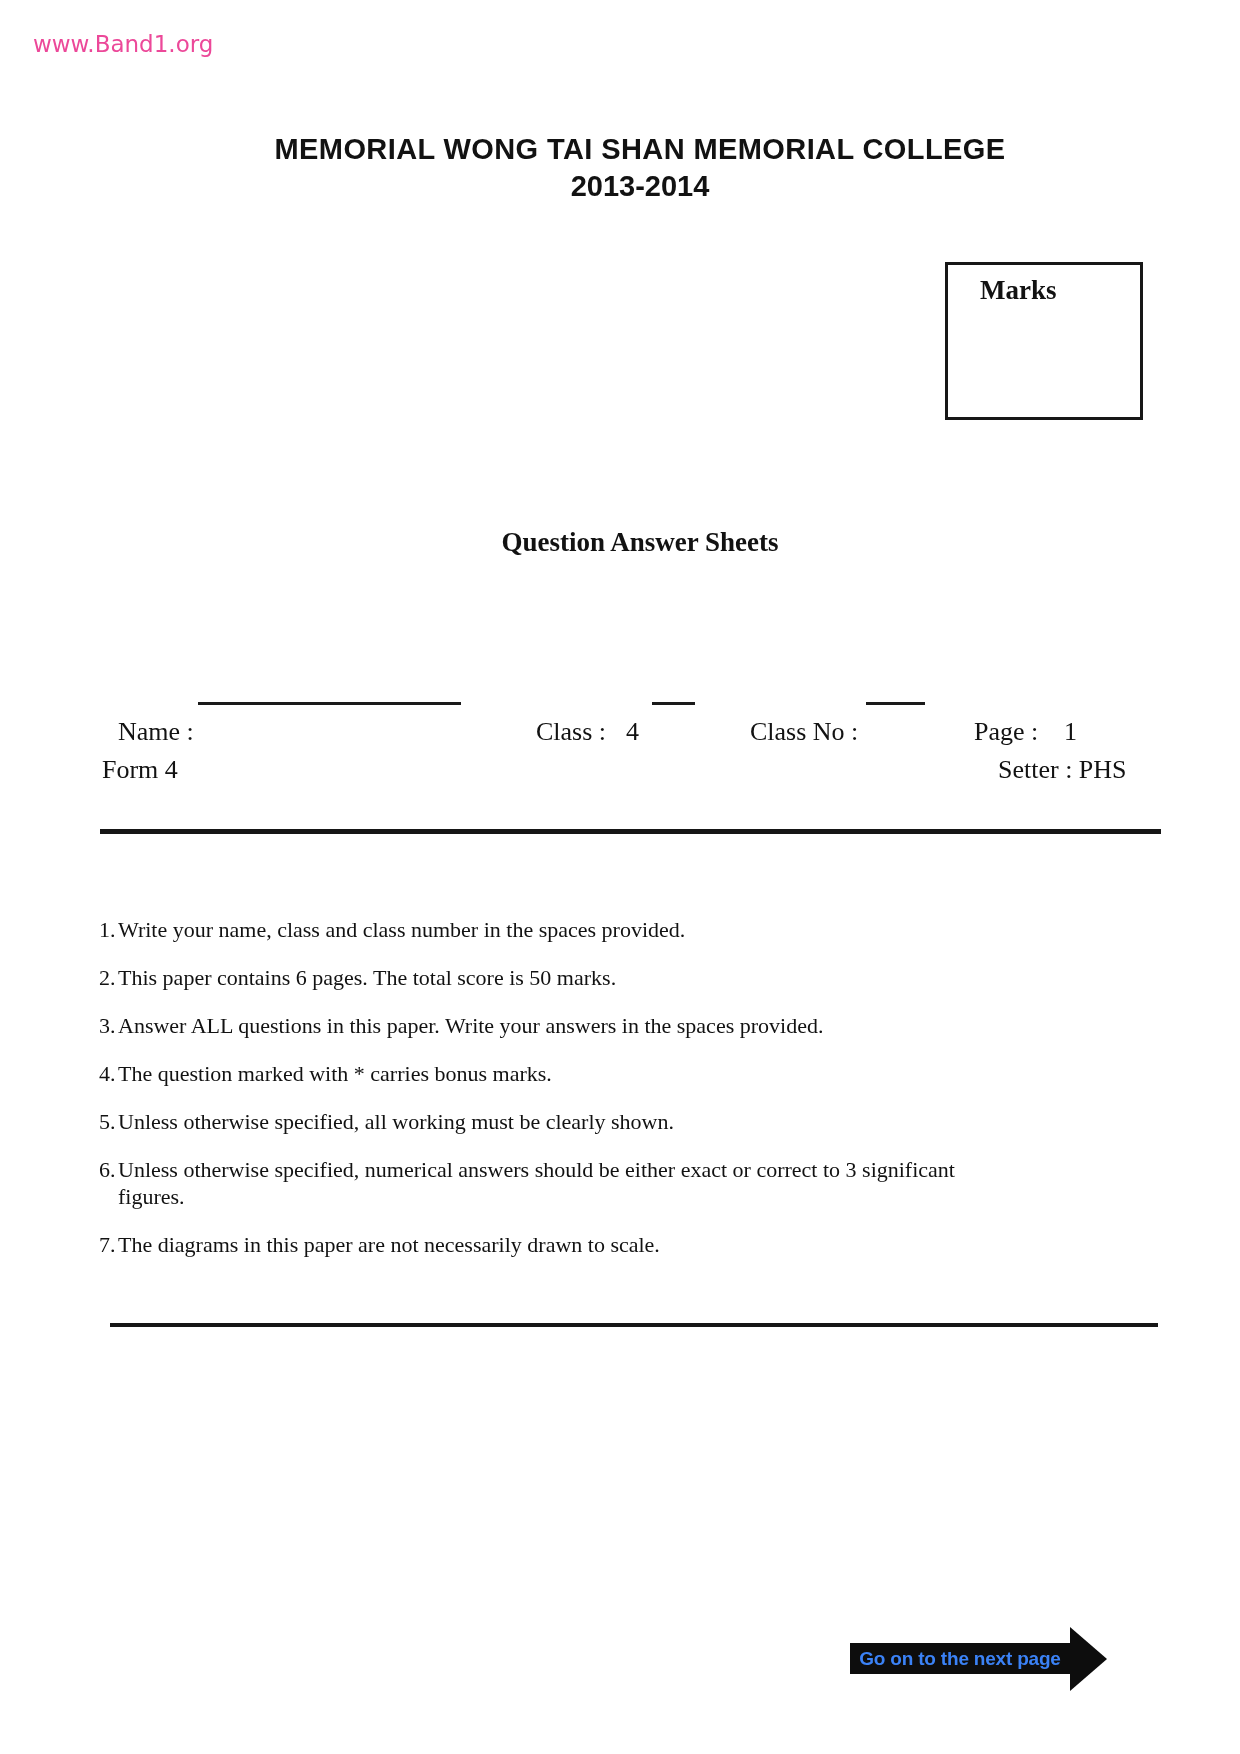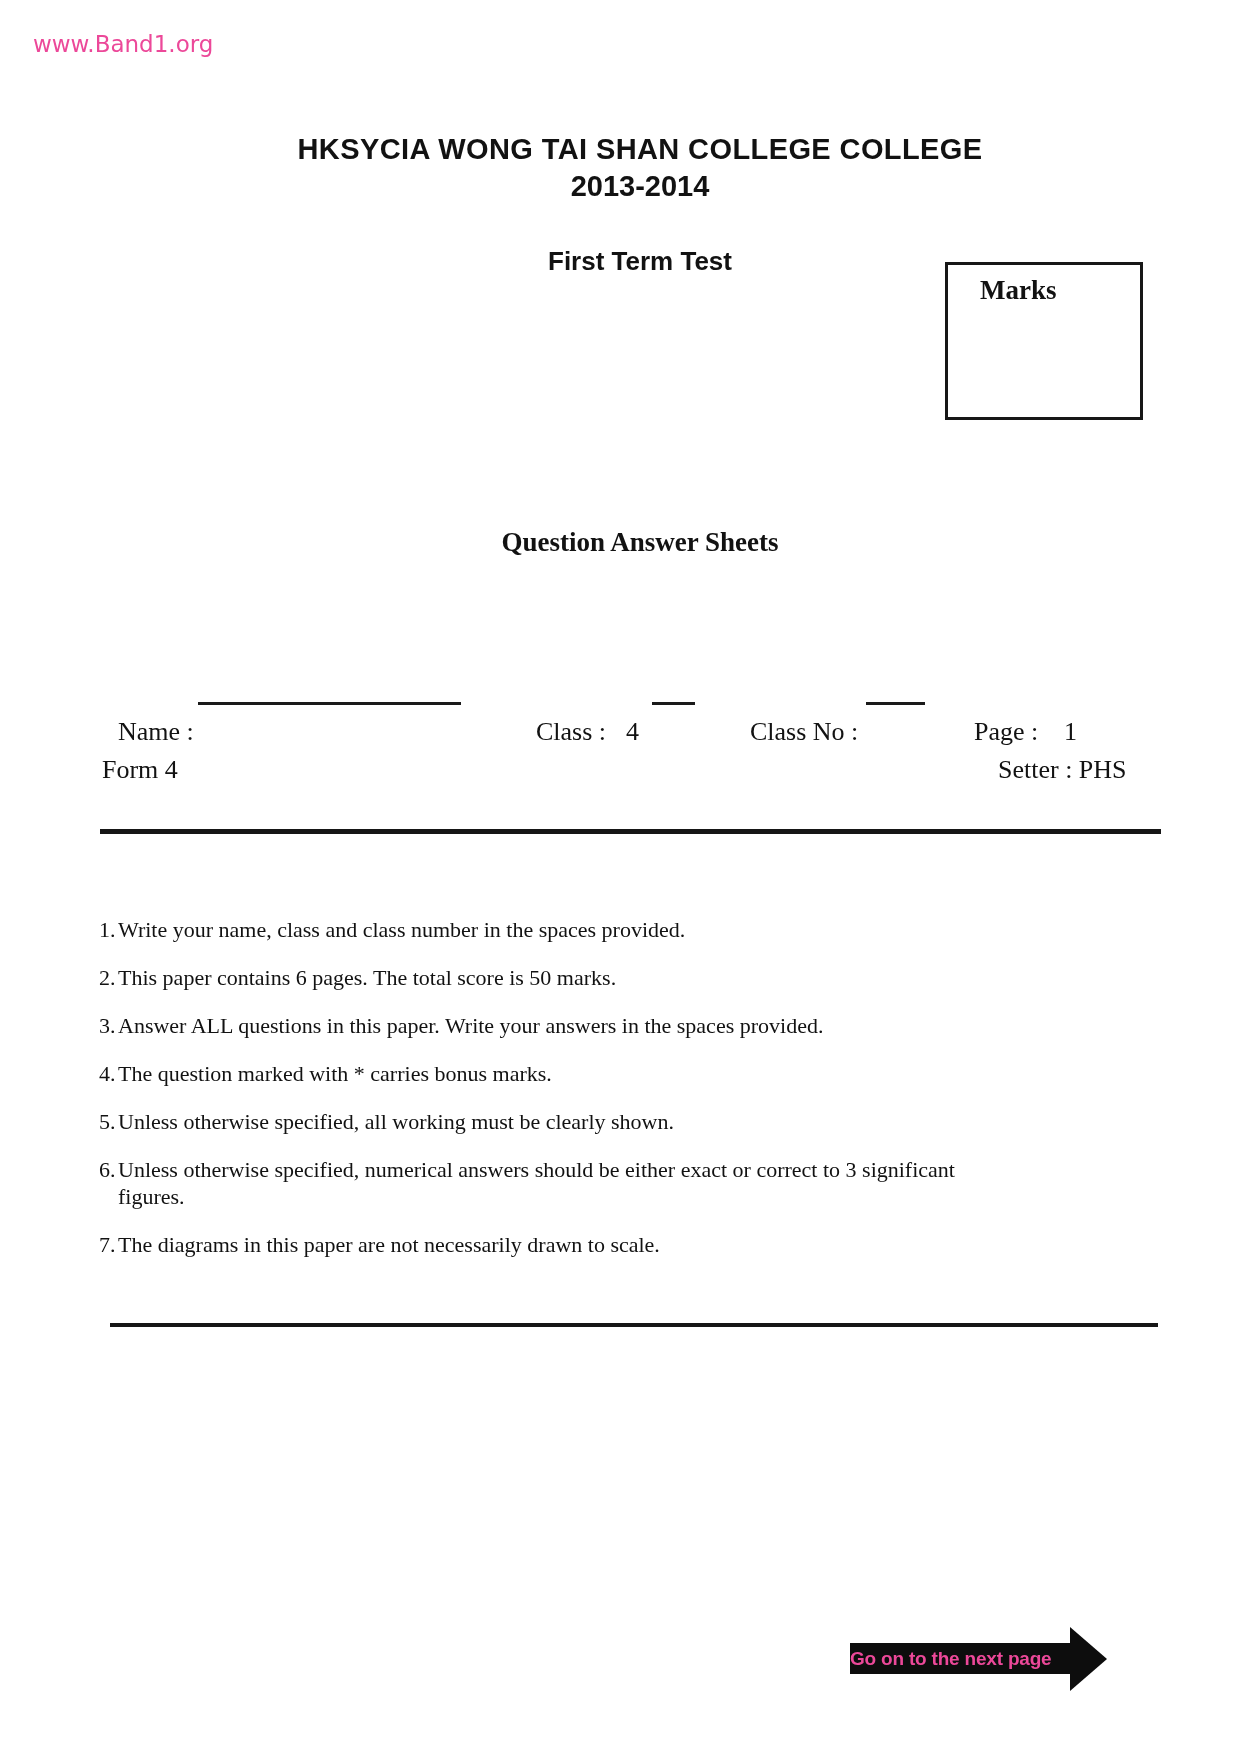--- a/index.html
+++ b/index.html
@@ -42,41 +42,40 @@
   .rule-top{left:100px;top:829px;width:1061px;height:5px;}
   .rule-bottom{left:110px;top:1323px;width:1048px;height:4px;}
 
   .instructions{left:99px;top:916px;width:1034px;}
   .ins-item{display:flex;margin-bottom:21px;font-size:22px;line-height:27px;}
   .ins-num{flex:0 0 19px;}
   .ins-text{flex:1;white-space:pre-line;}
 
   .next-rect{
     left:850px;top:1643px;width:220px;height:31px;
-    background:#0d0d0d;color:#ec4899;
+    background:#0d0d0d;color:#3b82f6;
     font-size:19px;font-weight:bold;line-height:31px;
-    letter-spacing:-0.2px;
+    text-align:center;letter-spacing:-0.2px;
   }
   .next-arrow{
     left:1070px;top:1627px;width:0;height:0;
     border-top:32px solid transparent;
     border-bottom:32px solid transparent;
     border-left:37px solid #0d0d0d;
   }
 </style>
 </head>
 <body>
 
 <div class="page">
 
   <div class="abs watermark">www.Band1.org</div>
 
-  <div class="abs center-band school sans">HKSYCIA WONG TAI SHAN COLLEGE COLLEGE</div>
+  <div class="abs center-band school sans">MEMORIAL WONG TAI SHAN MEMORIAL COLLEGE</div>
   <div class="abs center-band year sans">2013-2014</div>
-  <div class="abs center-band test-name sans">First Term Test</div>
 
   <div class="abs marks-box">
     <span class="marks-label">Marks</span>
   </div>
 
   <div class="abs center-band qas">Question Answer Sheets</div>
 
   <span class="abs info-text row1" style="left:118px">Name :</span>
   <div class="abs blank blank-row1" style="left:198px;width:263px"></div>
   <span class="abs info-text row1" style="left:536px">Class :</span>

